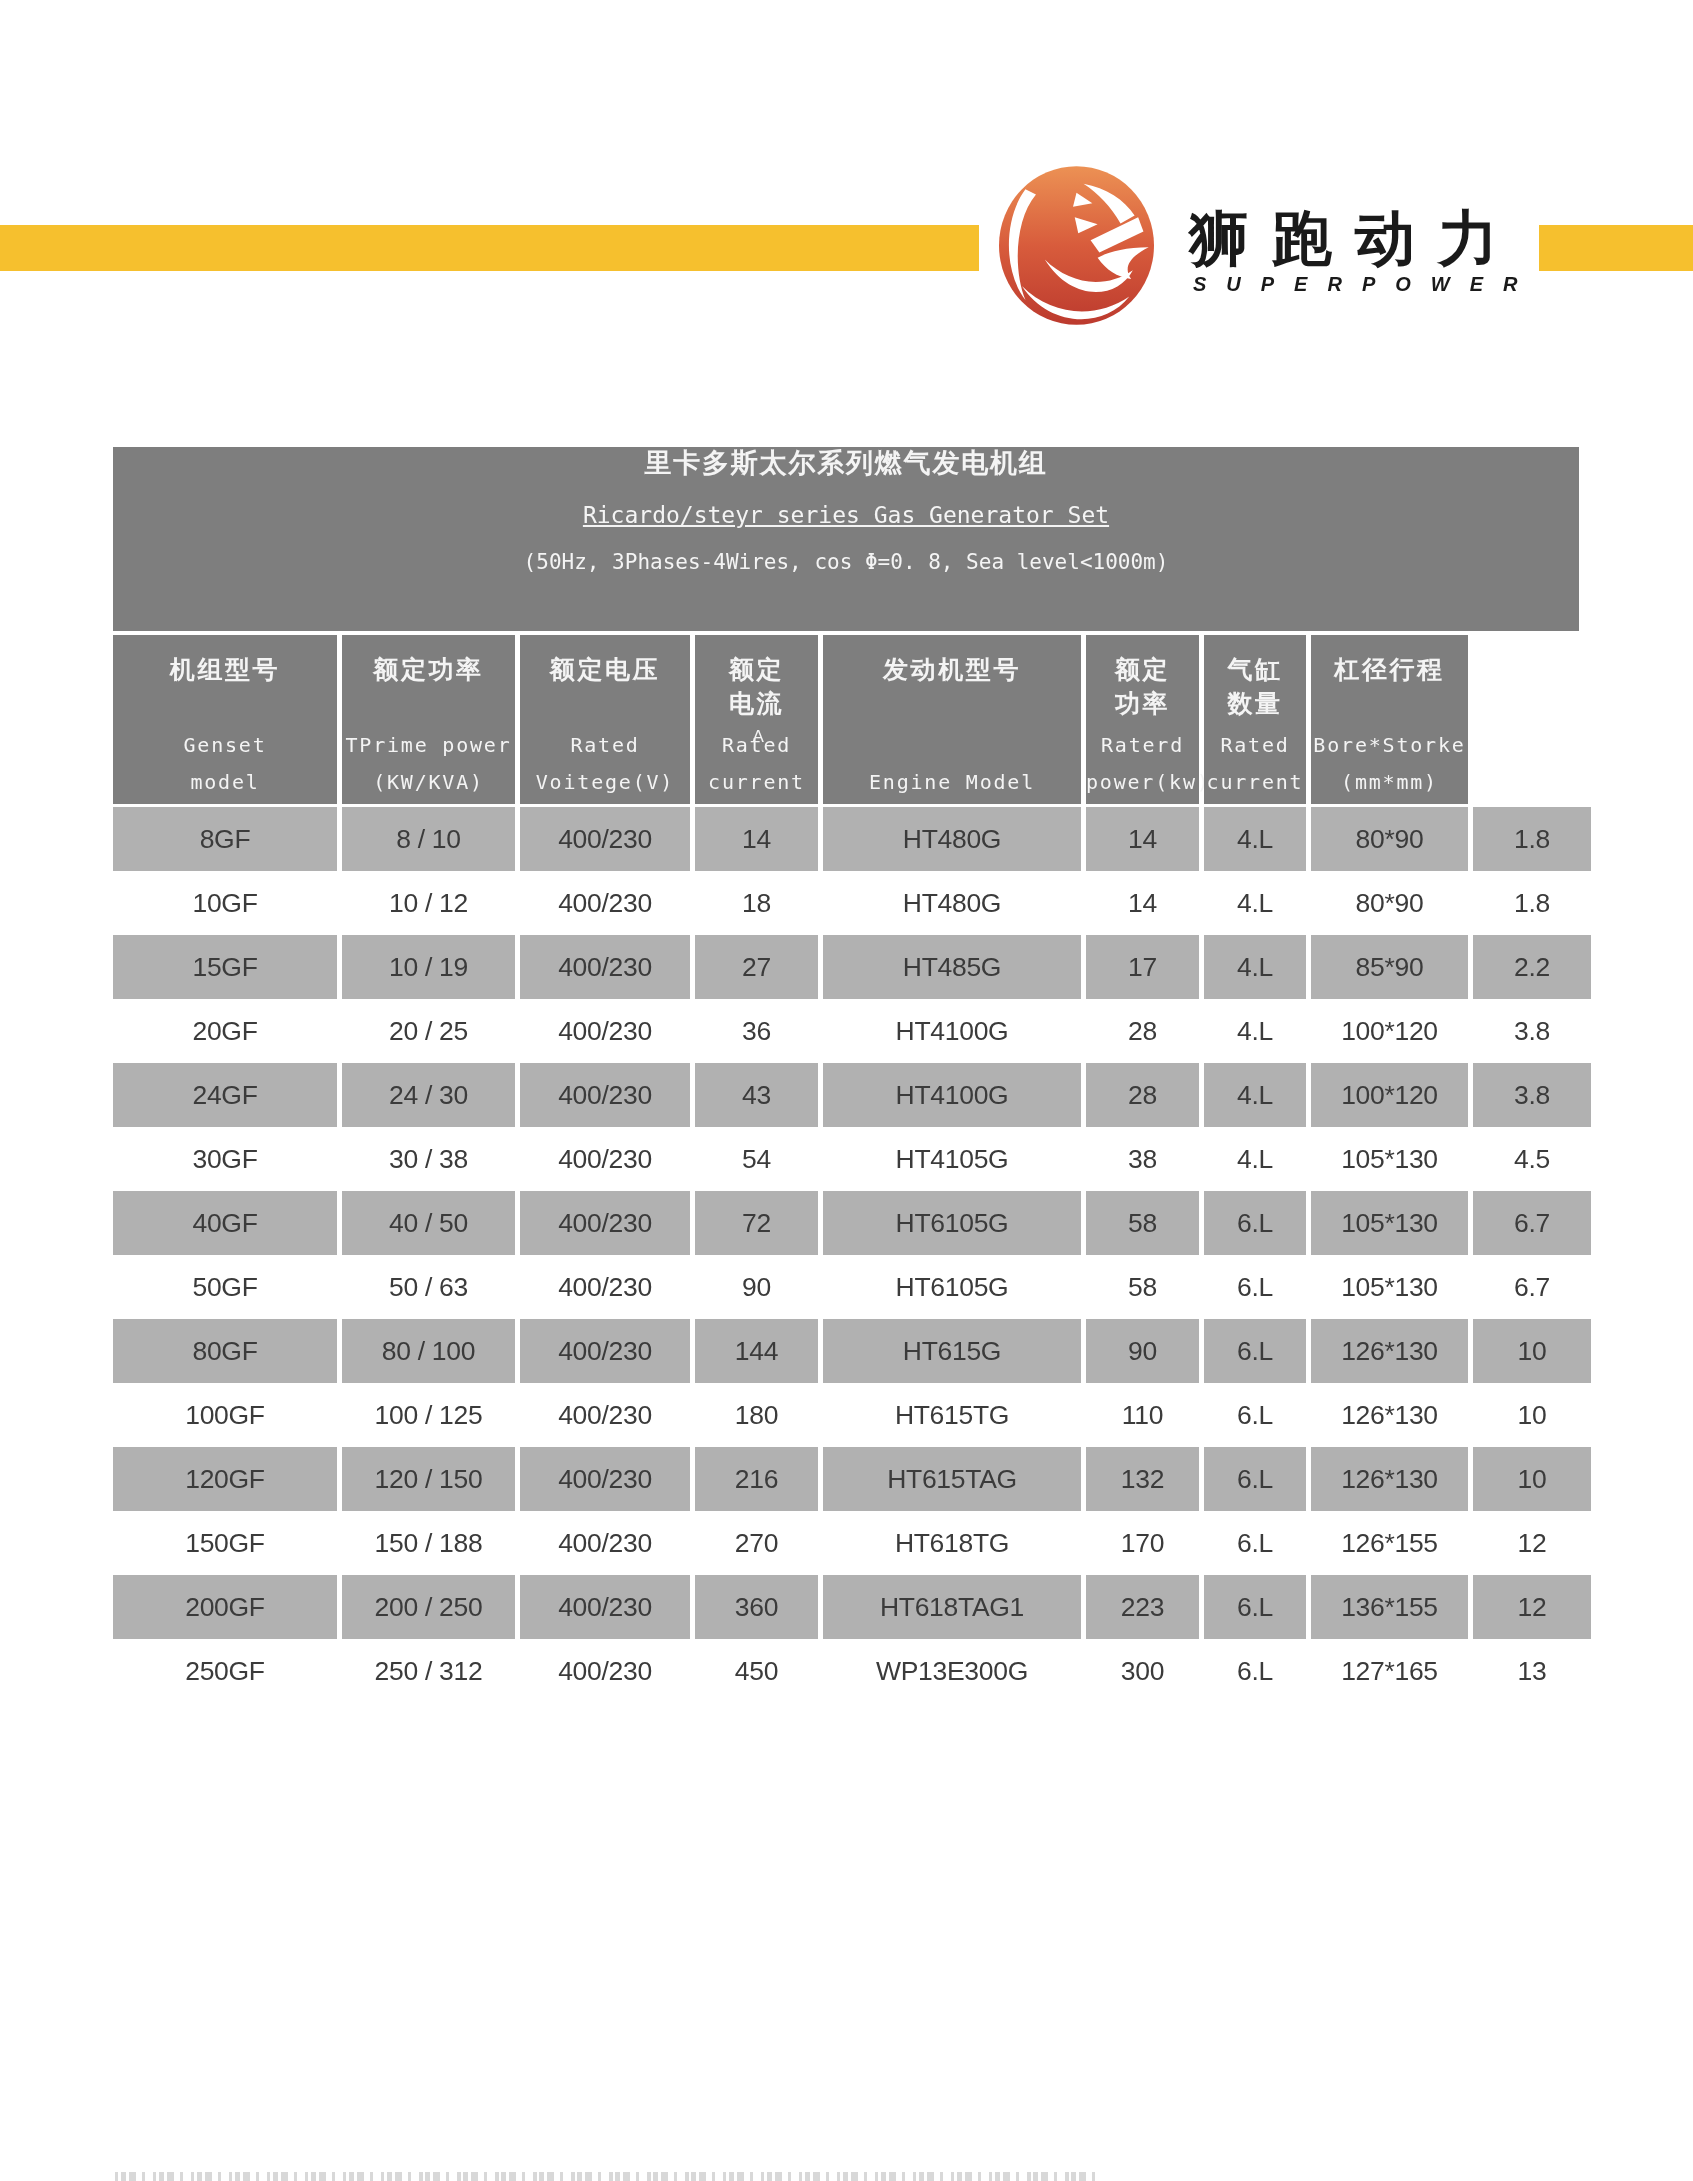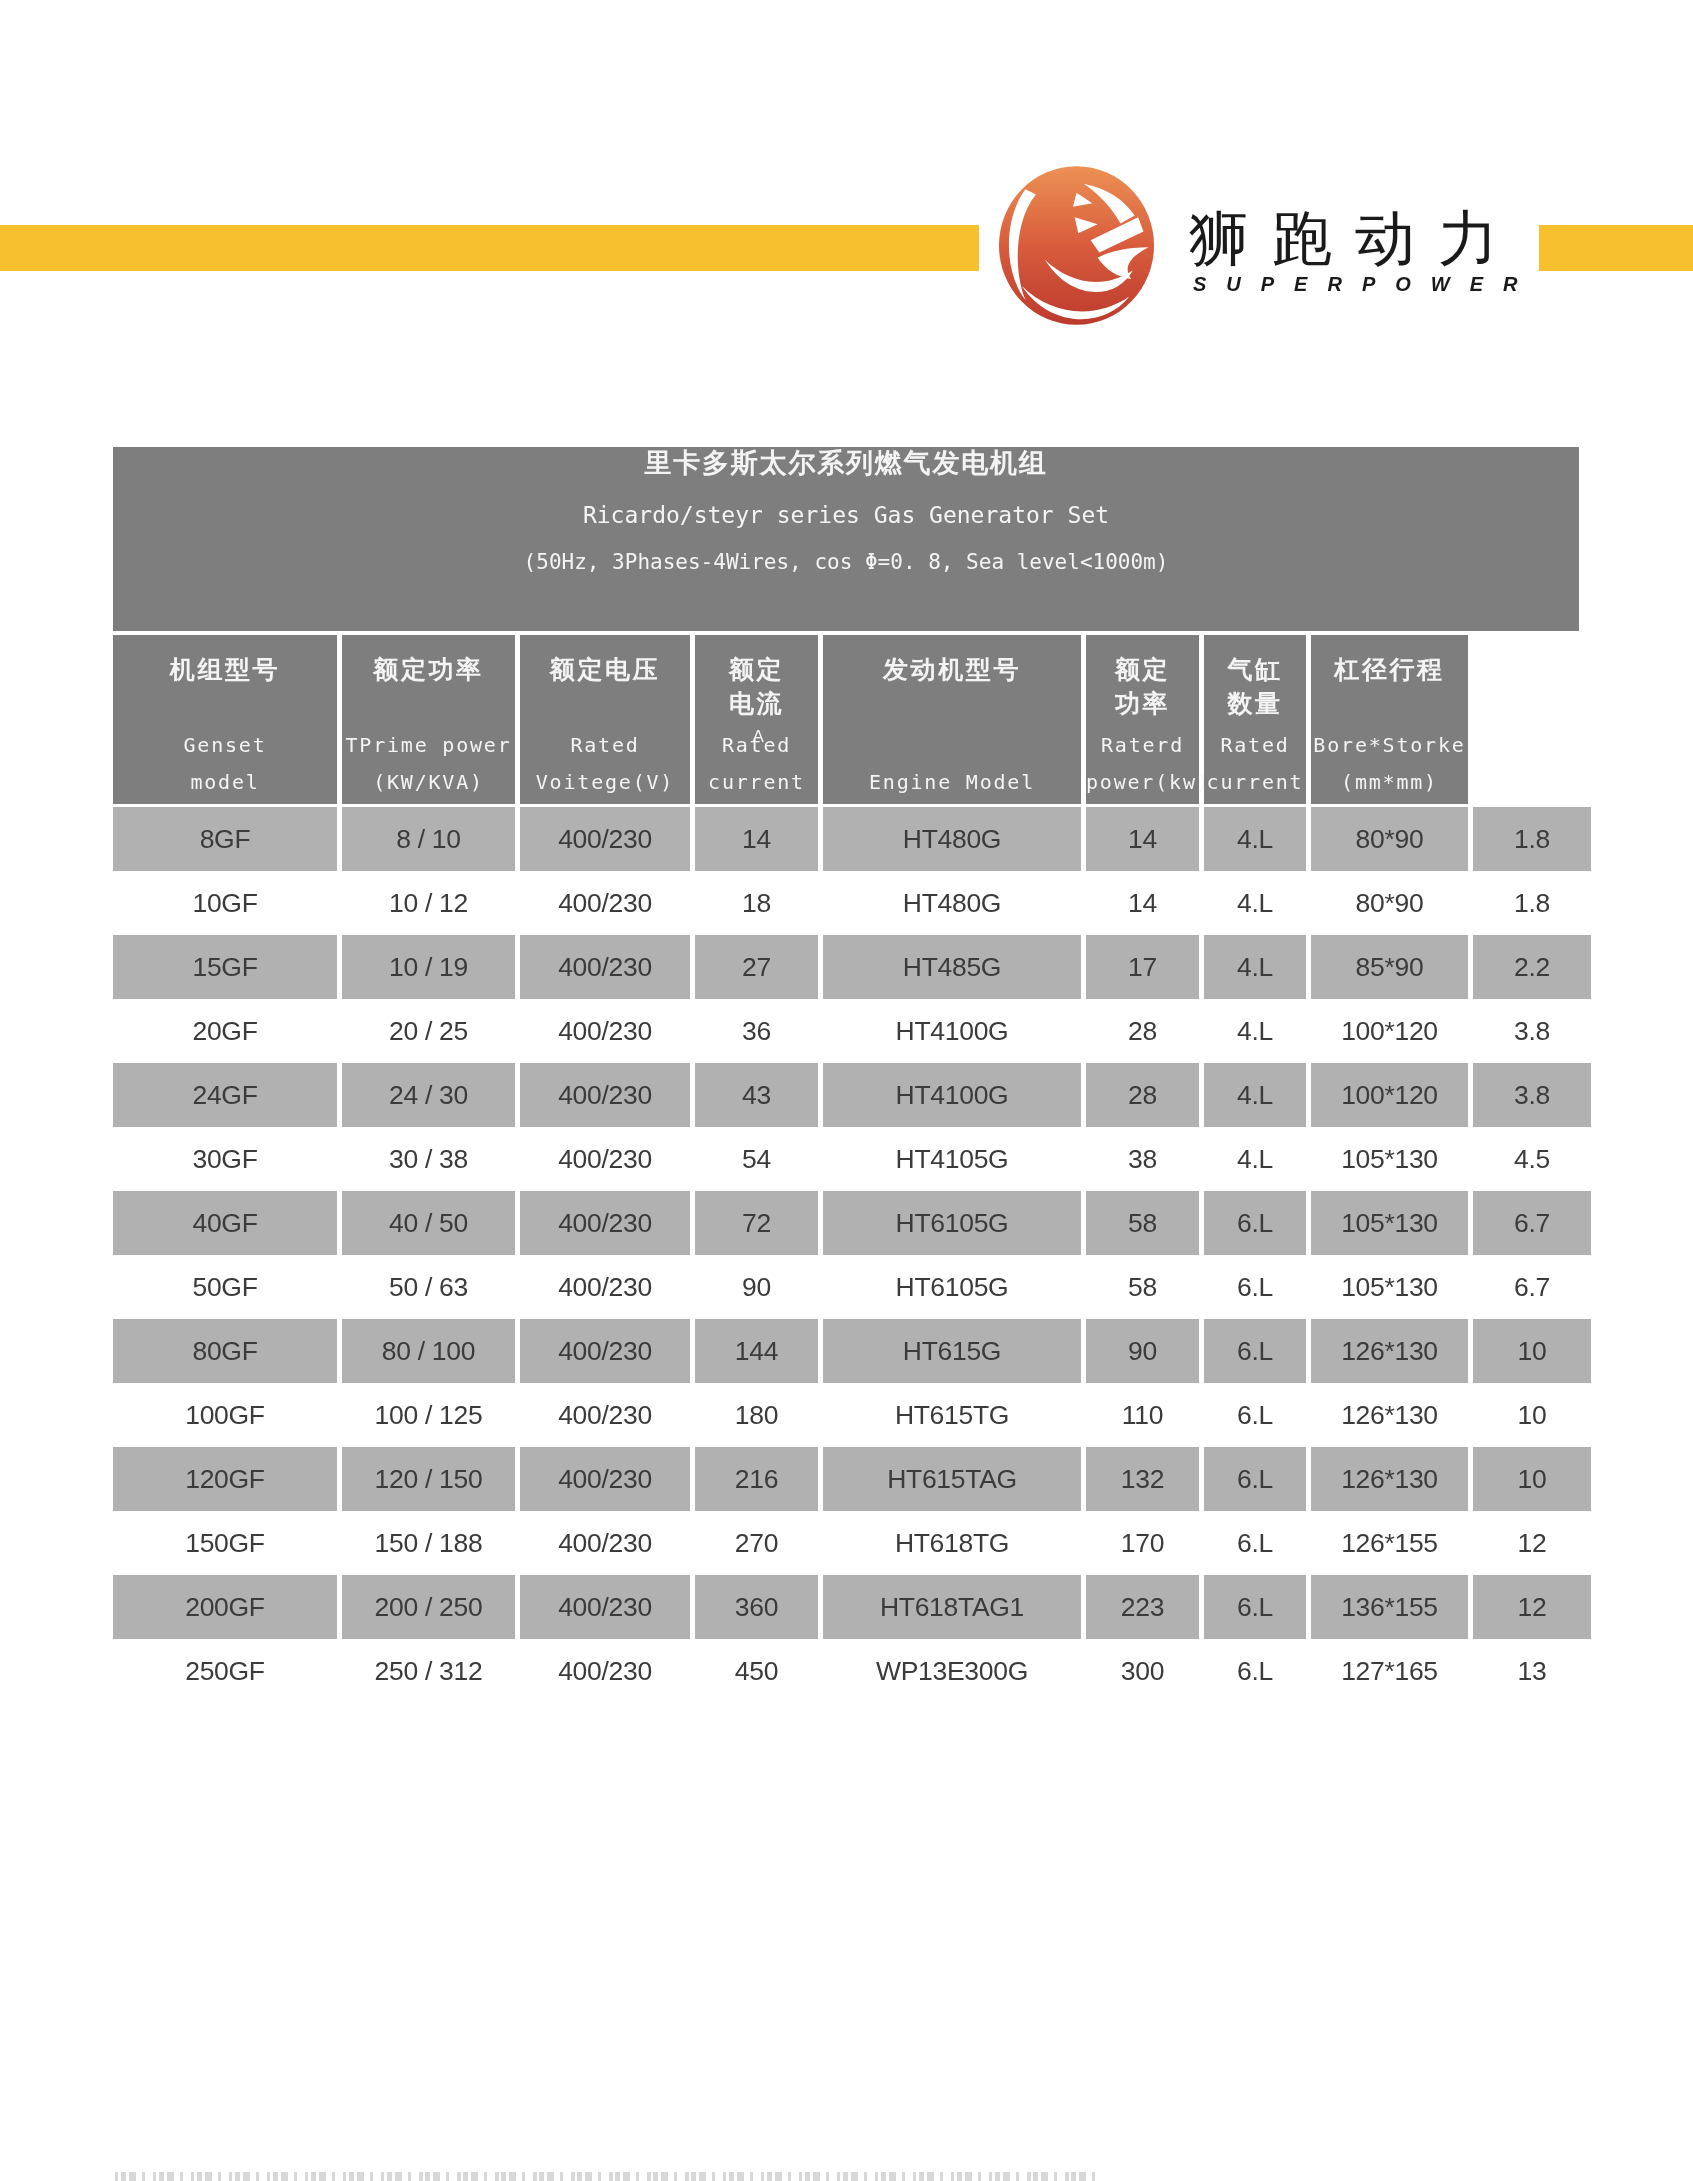--- a/index.html
+++ b/index.html
@@ -16,33 +16,33 @@
         font-family:"Liberation Sans",sans-serif;}
 
   
   .band{position:absolute;top:225px;height:46px;background:var(--banner-yellow);}
   .band-left{left:0;width:979px;}
   .band-right{left:1539px;width:154px;}
 
   
   .emblem{position:absolute;left:999px;top:166px;width:155px;height:159px;}
   .brand-cn{position:absolute;left:1189px;top:205px;width:362px;height:67px;
-    font-size:60px;line-height:67px;font-weight:400;color:var(--brand-black);
+    font-size:60px;line-height:67px;font-weight:700;color:var(--brand-black);
     letter-spacing:23px;white-space:nowrap;}
   .brand-en{position:absolute;left:1193px;top:273px;width:362px;
     font-size:20px;font-weight:700;font-style:italic;color:var(--brand-black);
     letter-spacing:20px;white-space:nowrap;}
 
   
   .spec-table{position:absolute;left:113px;top:447px;width:1466px;}
   .t-title{background:var(--header-gray);height:184px;color:var(--header-text);
     text-align:center;}
   .t-title .cn{font-size:27px;line-height:32px;font-weight:700;letter-spacing:1.8px;}
   .t-title .en{margin-top:23px;font-size:23px;line-height:26.5px;
-    font-family:"DejaVu Sans Mono",monospace;}
+    font-family:"DejaVu Sans Mono",monospace;text-decoration:underline;}
   .t-title .spec{margin-top:21px;font-size:21px;line-height:25px;
     font-family:"DejaVu Sans Mono",monospace;}
 
   .grid9{display:grid;grid-template-columns:224px 173px 170px 123px 258px 113px 102px 157px 118px;
     column-gap:5px;background:#fff;}
   .t-headrow{margin-top:3.5px;height:169px;}
   .hcell{background:var(--header-gray);position:relative;color:var(--header-text);text-align:center;}
   .hcn{margin-top:17.6px;font-size:25px;line-height:34px;font-weight:700;letter-spacing:2.6px;}
   .small-suffix{font-size:17px;font-weight:400;letter-spacing:0;margin-left:3.5px;}
   .hen{position:absolute;left:0;right:0;bottom:3px;

